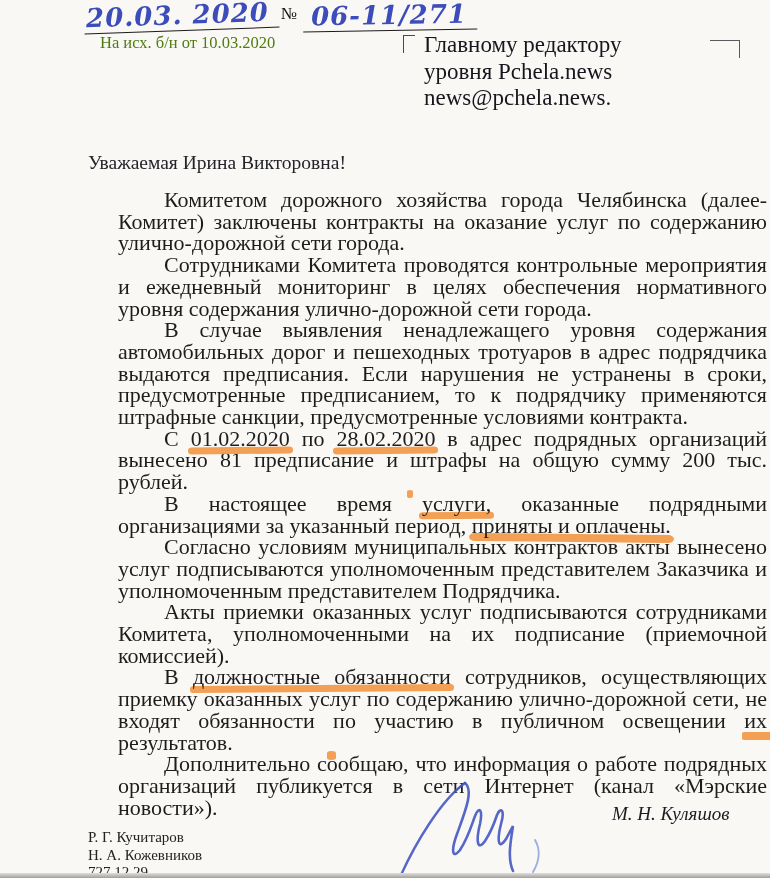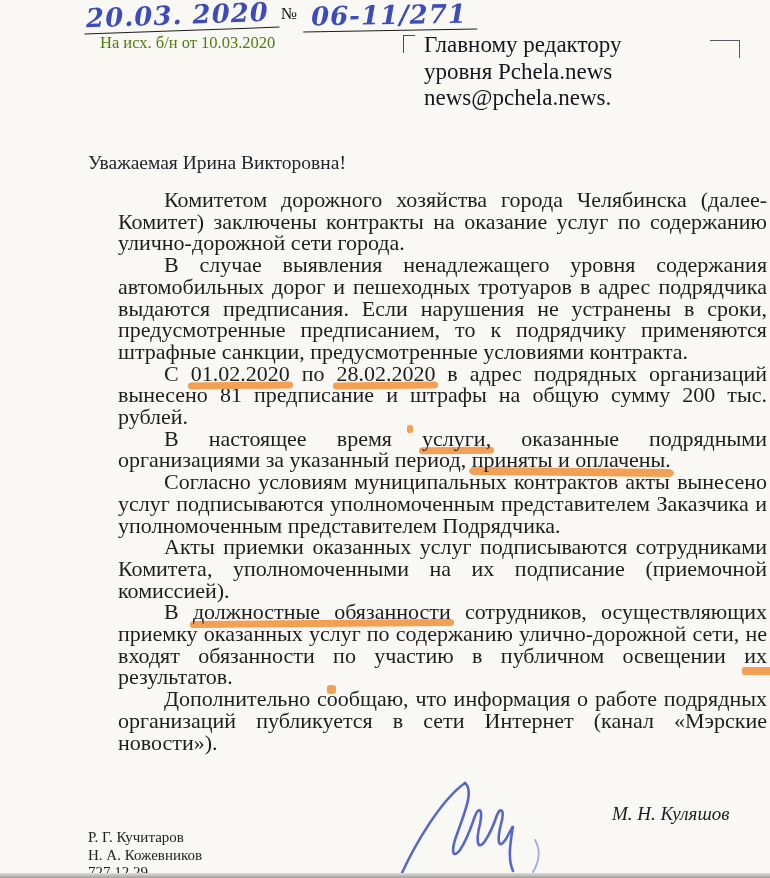--- a/index.html
+++ b/index.html
@@ -68,20 +68,21 @@
   <div class="addressee">
     <div>Главному редактору</div>
     <div>уровня Pchela.news</div>
     <div>news@pchela.news.</div>
   </div>
 
   <div class="salutation">Уважаемая Ирина Викторовна!</div>
 
   <div class="letter-body" id="letter-body">
       <p class="para"><span>Комитетом дорожного хозяйства города Челябинска (далее-Комитет) заключены контракты на оказание услуг по содержанию улично-дорожной сети города.</span></p>
+      <p class="para"><span>Сотрудниками Комитета проводятся контрольные мероприятия и ежедневный мониторинг в целях обеспечения нормативного уровня содержания улично-дорожной сети города.</span></p>
       <p class="para"><span>В случае выявления ненадлежащего уровня содержания автомобильных дорог и пешеходных тротуаров в адрес подрядчика выдаются предписания. Если нарушения не устранены в сроки, предусмотренные предписанием, то к подрядчику применяются штрафные санкции, предусмотренные условиями контракта.</span></p>
       <p class="para"><span>С </span><span class="hl v1">01.02.2020</span><span> по </span><span class="hl v1">28.02.2020</span><span> в адрес подрядных организаций вынесено 81 предписание и </span><span class="hl v2">штрафы на общую сумму 200 тыс. рублей.</span></p>
       <p class="para"><span>В настоящее время </span><span class="hl v1">услуги,</span><span> оказанные подрядными организациями за указанный период, </span><span class="hl v2">приняты и оплачены.</span></p>
       <p class="para"><span>Согласно условиям муниципальных контрактов акты вынесено услуг подписываются уполномоченным представителем Заказчика и уполномоченным представителем Подрядчика.</span></p>
       <p class="para"><span>Акты приемки оказанных услуг подписываются сотрудниками Комитета, уполномоченными на их подписание (приемочной комиссией).</span></p>
       <p class="para"><span>В </span><span class="hl v1">должностные обязанности</span><span> сотрудников, осуществляющих приемку оказанных услуг по содержанию улично-дорожной сети, </span><span class="hl v3">не входят обязанности</span><span> </span><span class="hl v4">по участию в публичном освещении их результатов.</span></p>
       <p class="para"><span>Дополнительно сообщаю, что информация о работе подрядных организаций публикуется в сети Интернет (канал «Мэрские новости»).</span></p>
     </div>
 
   <svg class="signature-svg" width="170" height="100" viewBox="0 0 170 100">

